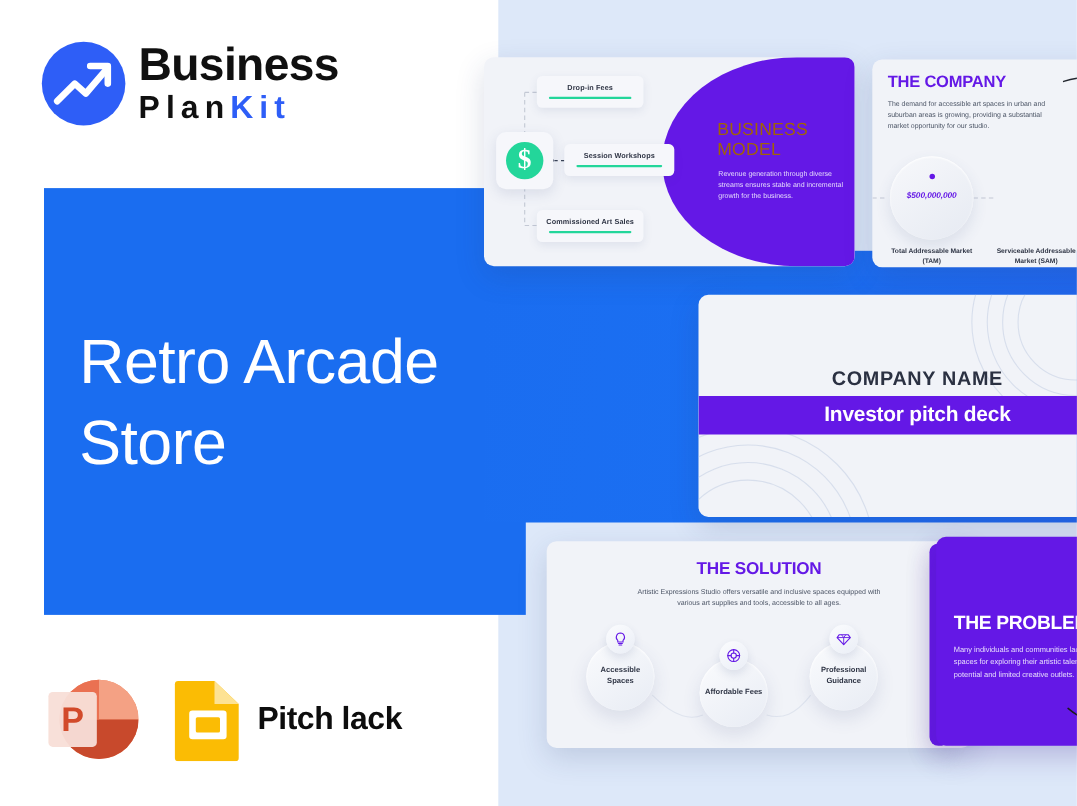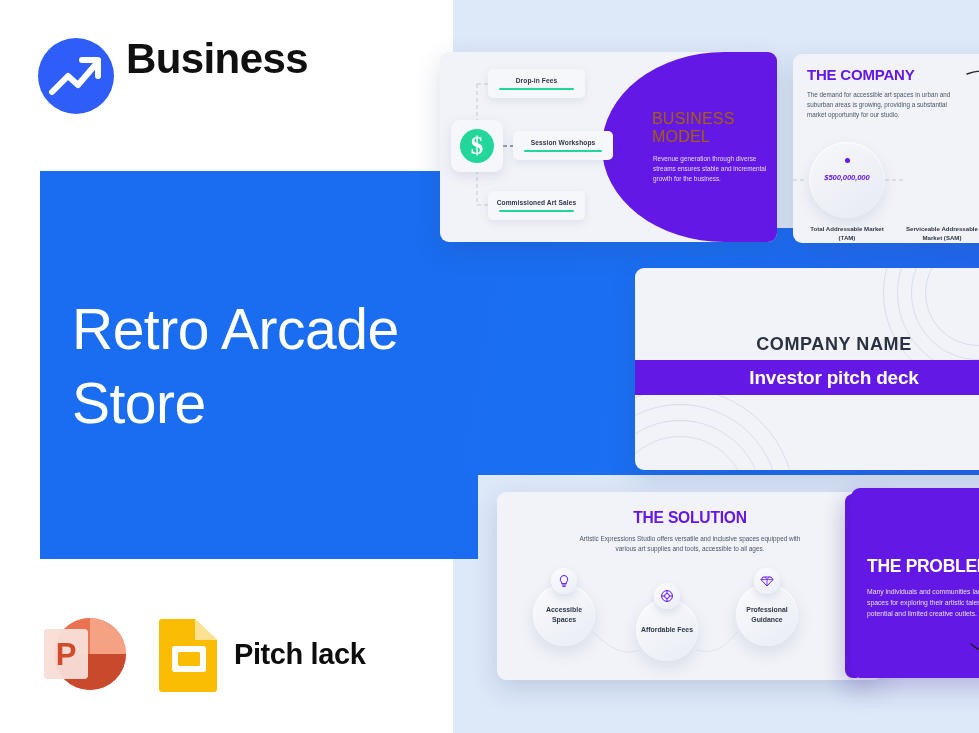--- a/index.html
+++ b/index.html
@@ -217,20 +217,23 @@
 
   <div class="logo">
     <div class="logo-mark">
       <svg width="76" height="76" viewBox="0 0 76 76">
         <path d="M14 54 L30 38 L40 47 L58 26" stroke="#ffffff" stroke-width="6" fill="none" stroke-linecap="round" stroke-linejoin="round"></path>
         <path d="M44 22 L60 22 L60 38" stroke="#ffffff" stroke-width="6" fill="none" stroke-linecap="round" stroke-linejoin="round"></path>
       </svg>
     </div>
     <div class="logo-text">
       <div class="logo-l1">Business</div>
+      <div class="logo-l2">
+        <span>Plan</span><span class="kit">Kit</span>
+      </div>
     </div>
   </div>
 
   <div class="hero-blue"></div>
   <div class="hero-title">Retro Arcade Store</div>
 
   <div class="badges">
     <div class="ppt-icon">
       <svg width="88" height="82" viewBox="0 0 88 82">
         <circle cx="52" cy="41" r="36" fill="#f08a66"></circle>

